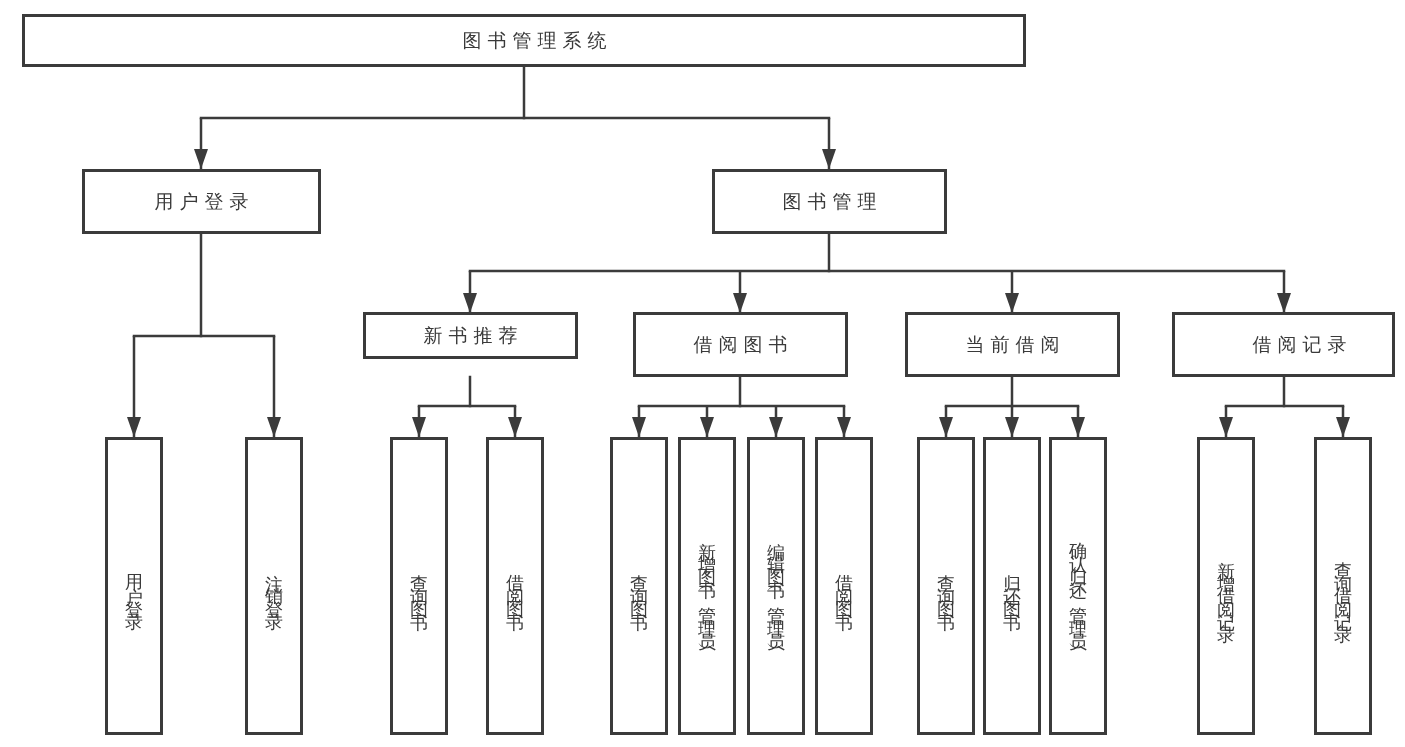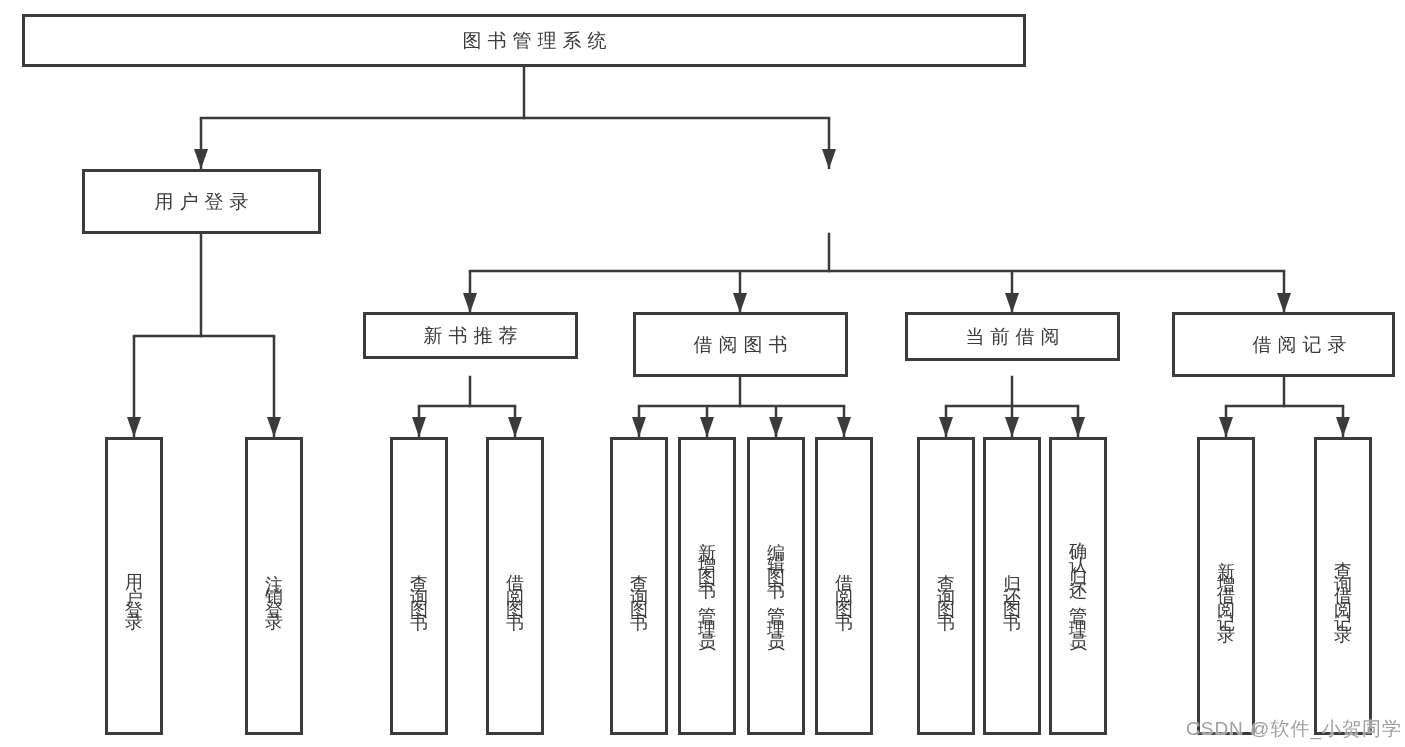--- a/index.html
+++ b/index.html
@@ -34,21 +34,21 @@
     font-size: 19px;
     letter-spacing: 6px;
     text-indent: 6px;
     font-weight: 400;
   }
   .root-node  { left: 22px;  top: 14px;  width: 1004px; height: 53px; padding-left: 21px; }
   .lvl2-a     { left: 82px;  top: 169px; width: 239px;  height: 65px; }
   .lvl2-b     { left: 712px; top: 169px; width: 235px;  height: 65px; }
   .lvl3-a     { left: 363px; top: 312px; width: 215px;  height: 47px; }
   .lvl3-b     { left: 633px; top: 312px; width: 215px;  height: 65px; }
-  .lvl3-c     { left: 905px; top: 312px; width: 215px;  height: 49px; }
+  .lvl3-c     { left: 905px; top: 312px; width: 215px;  height: 65px; }
   .lvl3-d     { left: 1172px;top: 312px; width: 223px;  height: 65px; padding-left: 32px; }
   .leaf {
     top: 437px;
     width: 58px;
     height: 298px;
     font-size: 18px;
     writing-mode: vertical-rl;
     text-orientation: mixed;
     letter-spacing: 13px;
     line-height: 1;
@@ -128,20 +128,21 @@
       <path d="M1284 377 V 406" stroke-linecap="square"></path>
       <path d="M1226 406 H 1343" stroke-linecap="square"></path>
       <line x1="1226" y1="406" x2="1226" y2="437" marker-end="url(#arrow)"></line>
       <line x1="1343" y1="406" x2="1343" y2="437" marker-end="url(#arrow)"></line>
     </g>
   </svg>
 
   <div class="node h-node root-node">图书管理系统</div>
 
   <div class="node h-node lvl2-a">用户登录</div>
+  <div class="node h-node lvl2-b">图书管理</div>
 
   <div class="node h-node lvl3-a">新书推荐</div>
   <div class="node h-node lvl3-b">借阅图书</div>
   <div class="node h-node lvl3-c">当前借阅</div>
   <div class="node h-node lvl3-d">借阅记录</div>
 
   <div class="node leaf leaf-1">用户登录</div>
   <div class="node leaf leaf-2">注销登录</div>
 
   <div class="node leaf leaf-3">查询图书</div>
@@ -152,15 +153,14 @@
   <div class="node leaf leaf-7">编辑图书（管理员）</div>
   <div class="node leaf leaf-8">借阅图书</div>
 
   <div class="node leaf leaf-9">查询图书</div>
   <div class="node leaf leaf-10">归还图书</div>
   <div class="node leaf leaf-11">确认归还（管理员）</div>
 
   <div class="node leaf leaf-12">新增借阅记录</div>
   <div class="node leaf leaf-13">查询借阅记录</div>
 
-  <div class="watermark">CSDN @软件_小贺同学</div>
 
 </div>
 
 </body></html>

